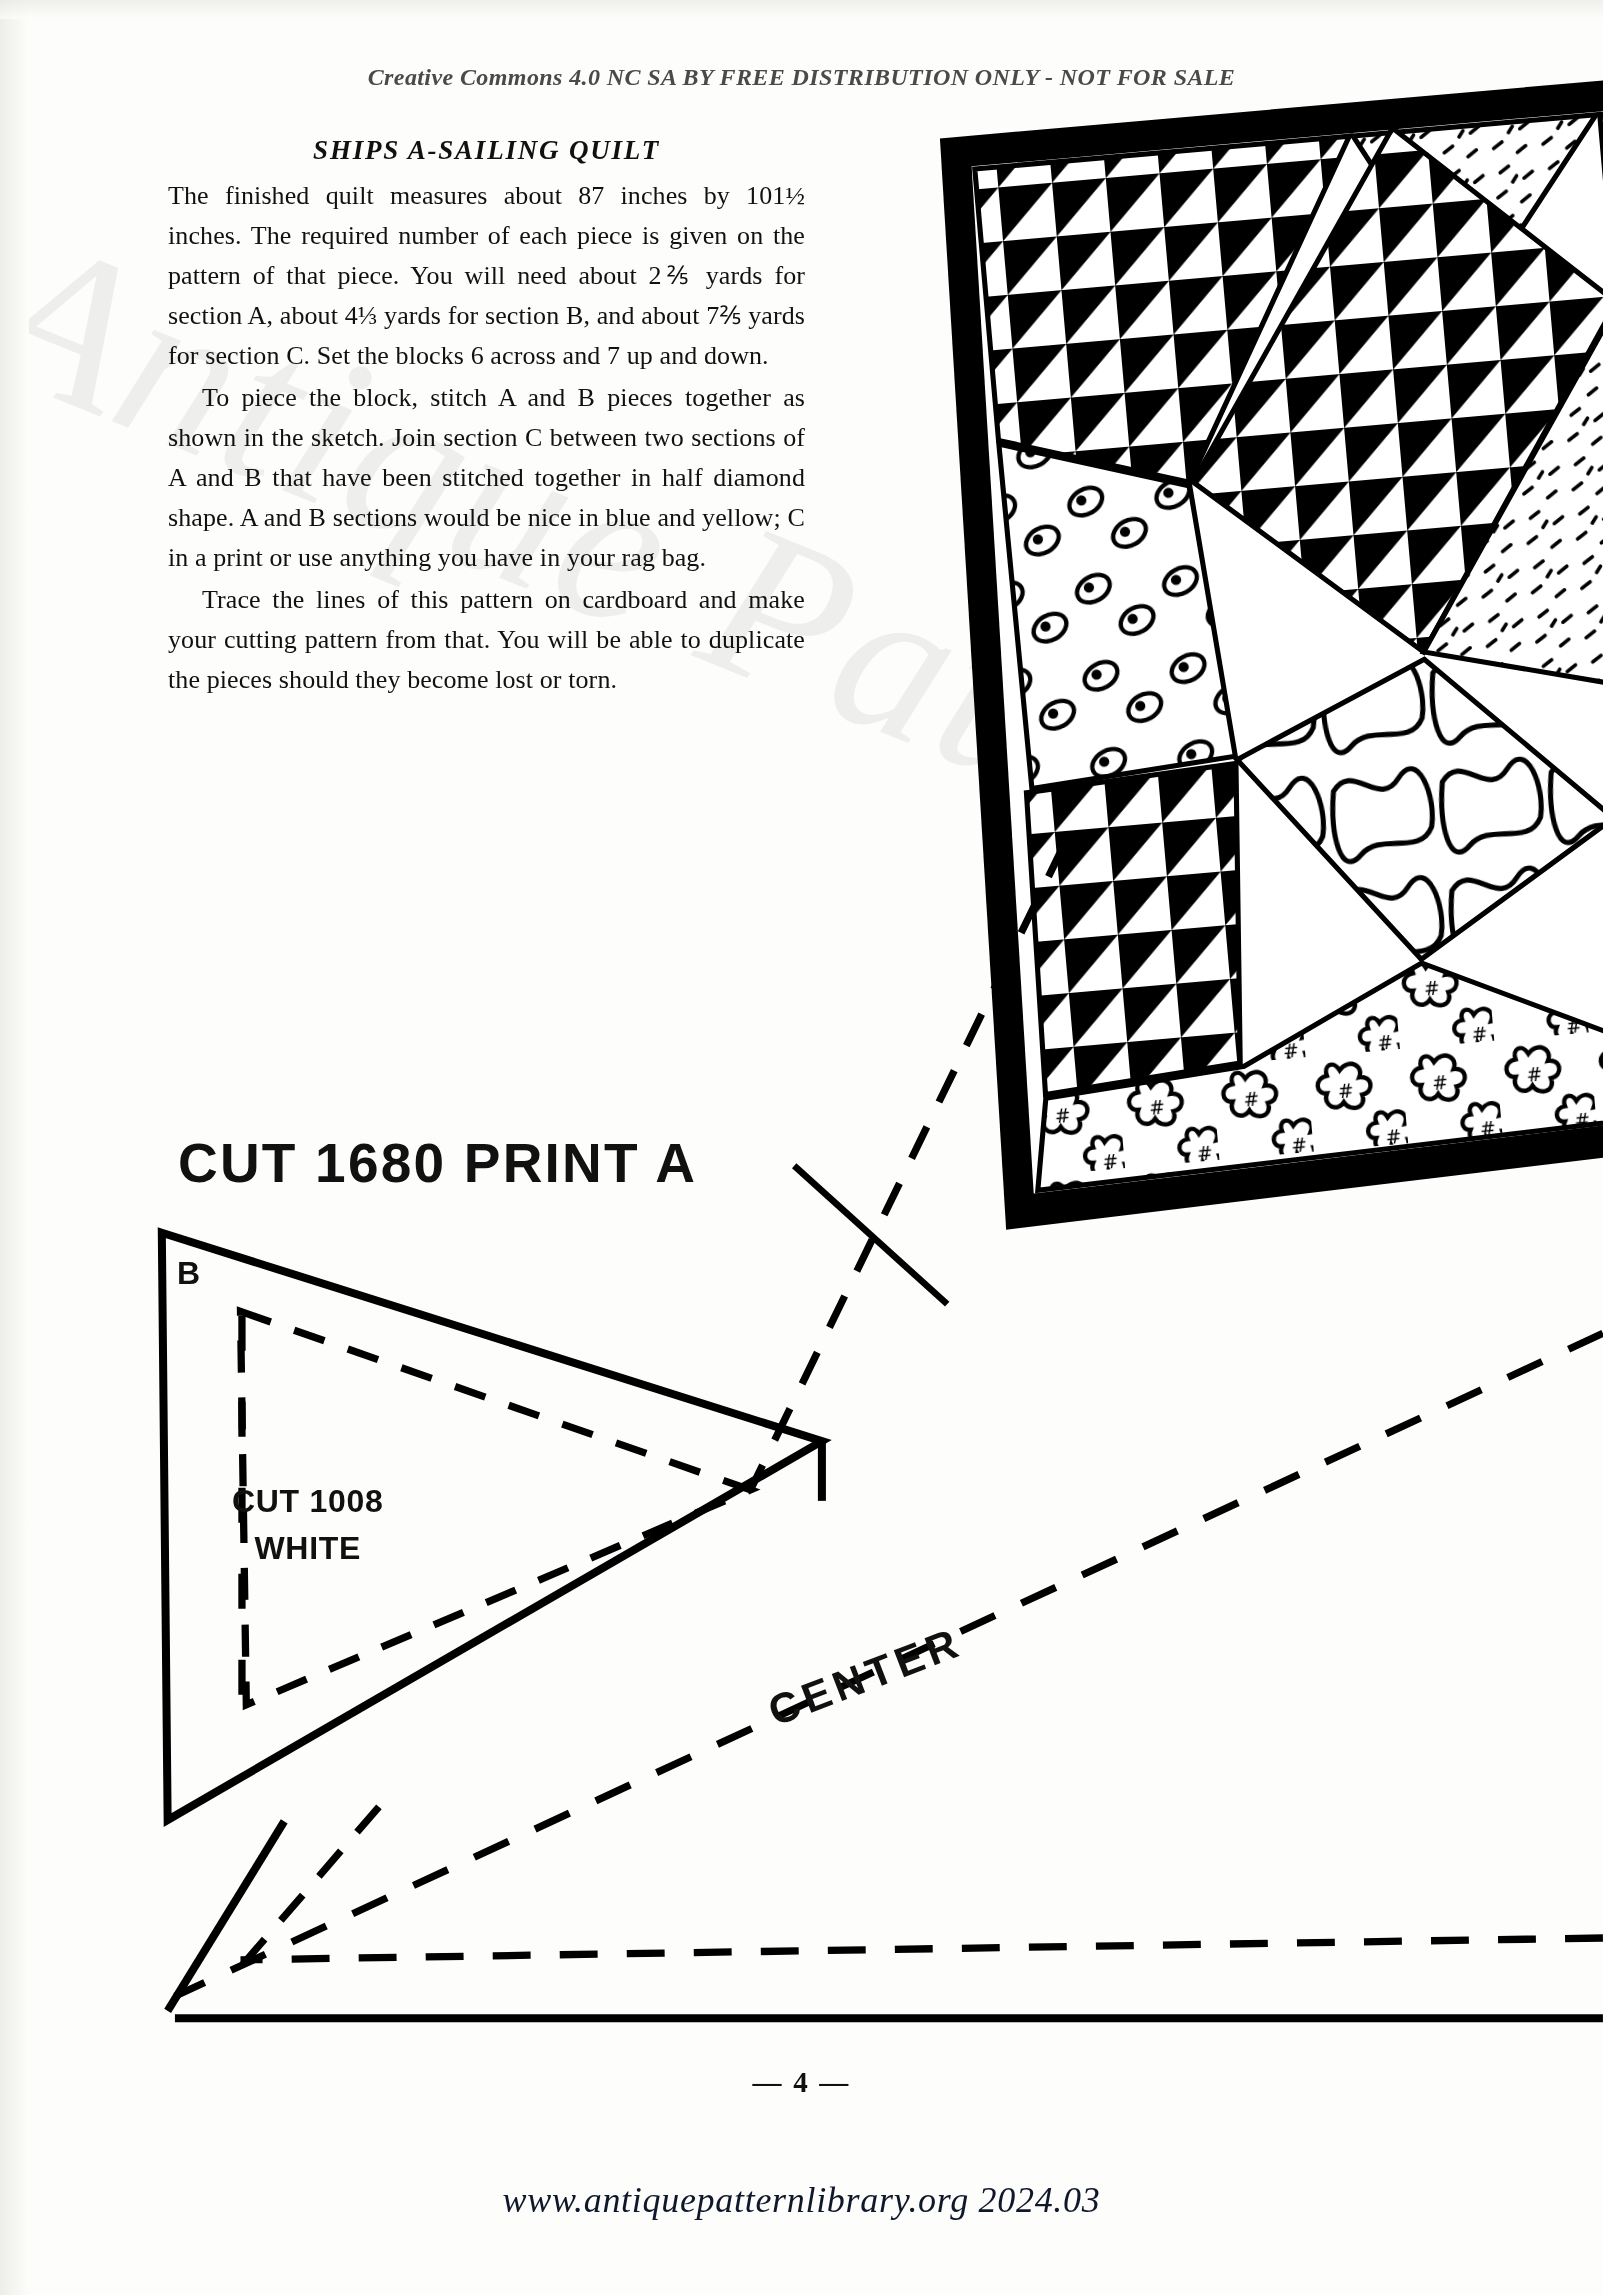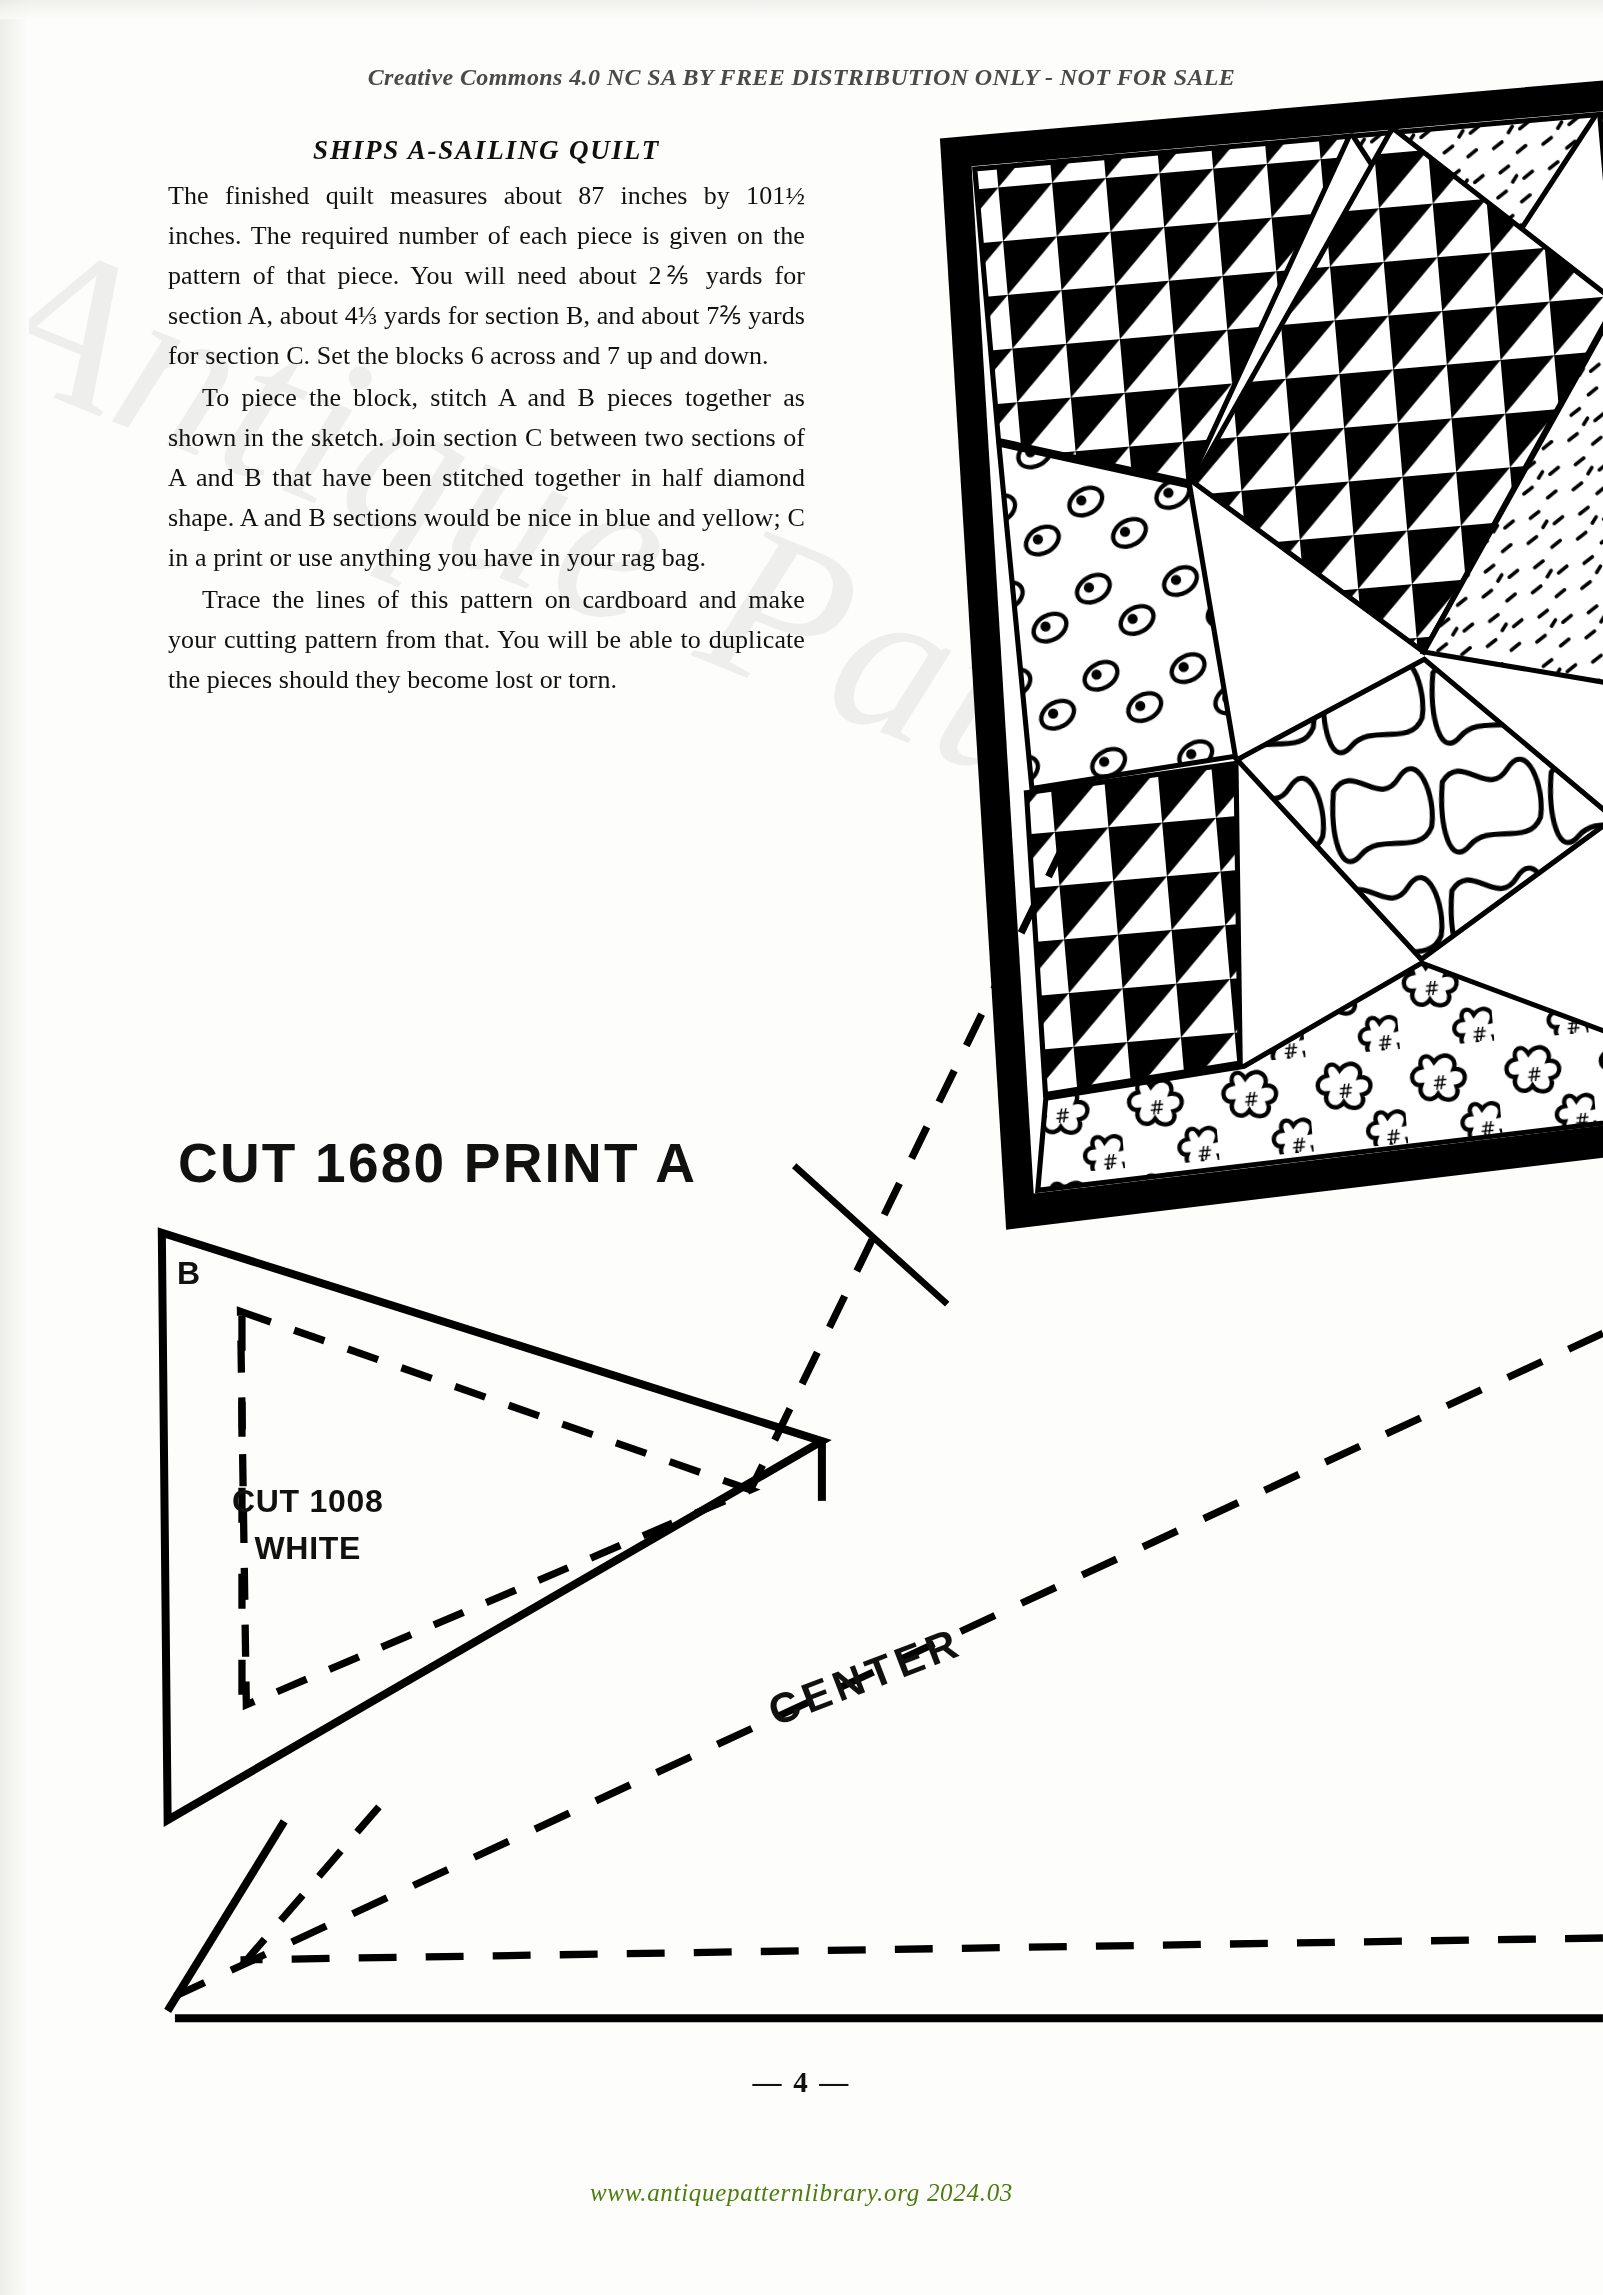--- a/index.html
+++ b/index.html
@@ -157,23 +157,23 @@
     letter-spacing: 2.2px;
   }
   #footer-url {
     position: absolute;
     left: 0;
     top: 2179px;
     width: 1603px;
     text-align: center;
     font-family: "Liberation Serif", serif;
     font-style: italic;
-    font-size: 25px;
+    font-size: 36px;
     letter-spacing: 0.7px;
-    color: #4d7c0f;
+    color: #0f172a;
   }
 
   
   .overlay {
     position: absolute;
     left: 0; top: 0;
     width: 1603px; height: 2295px;
     pointer-events: none;
   }
 </style>

